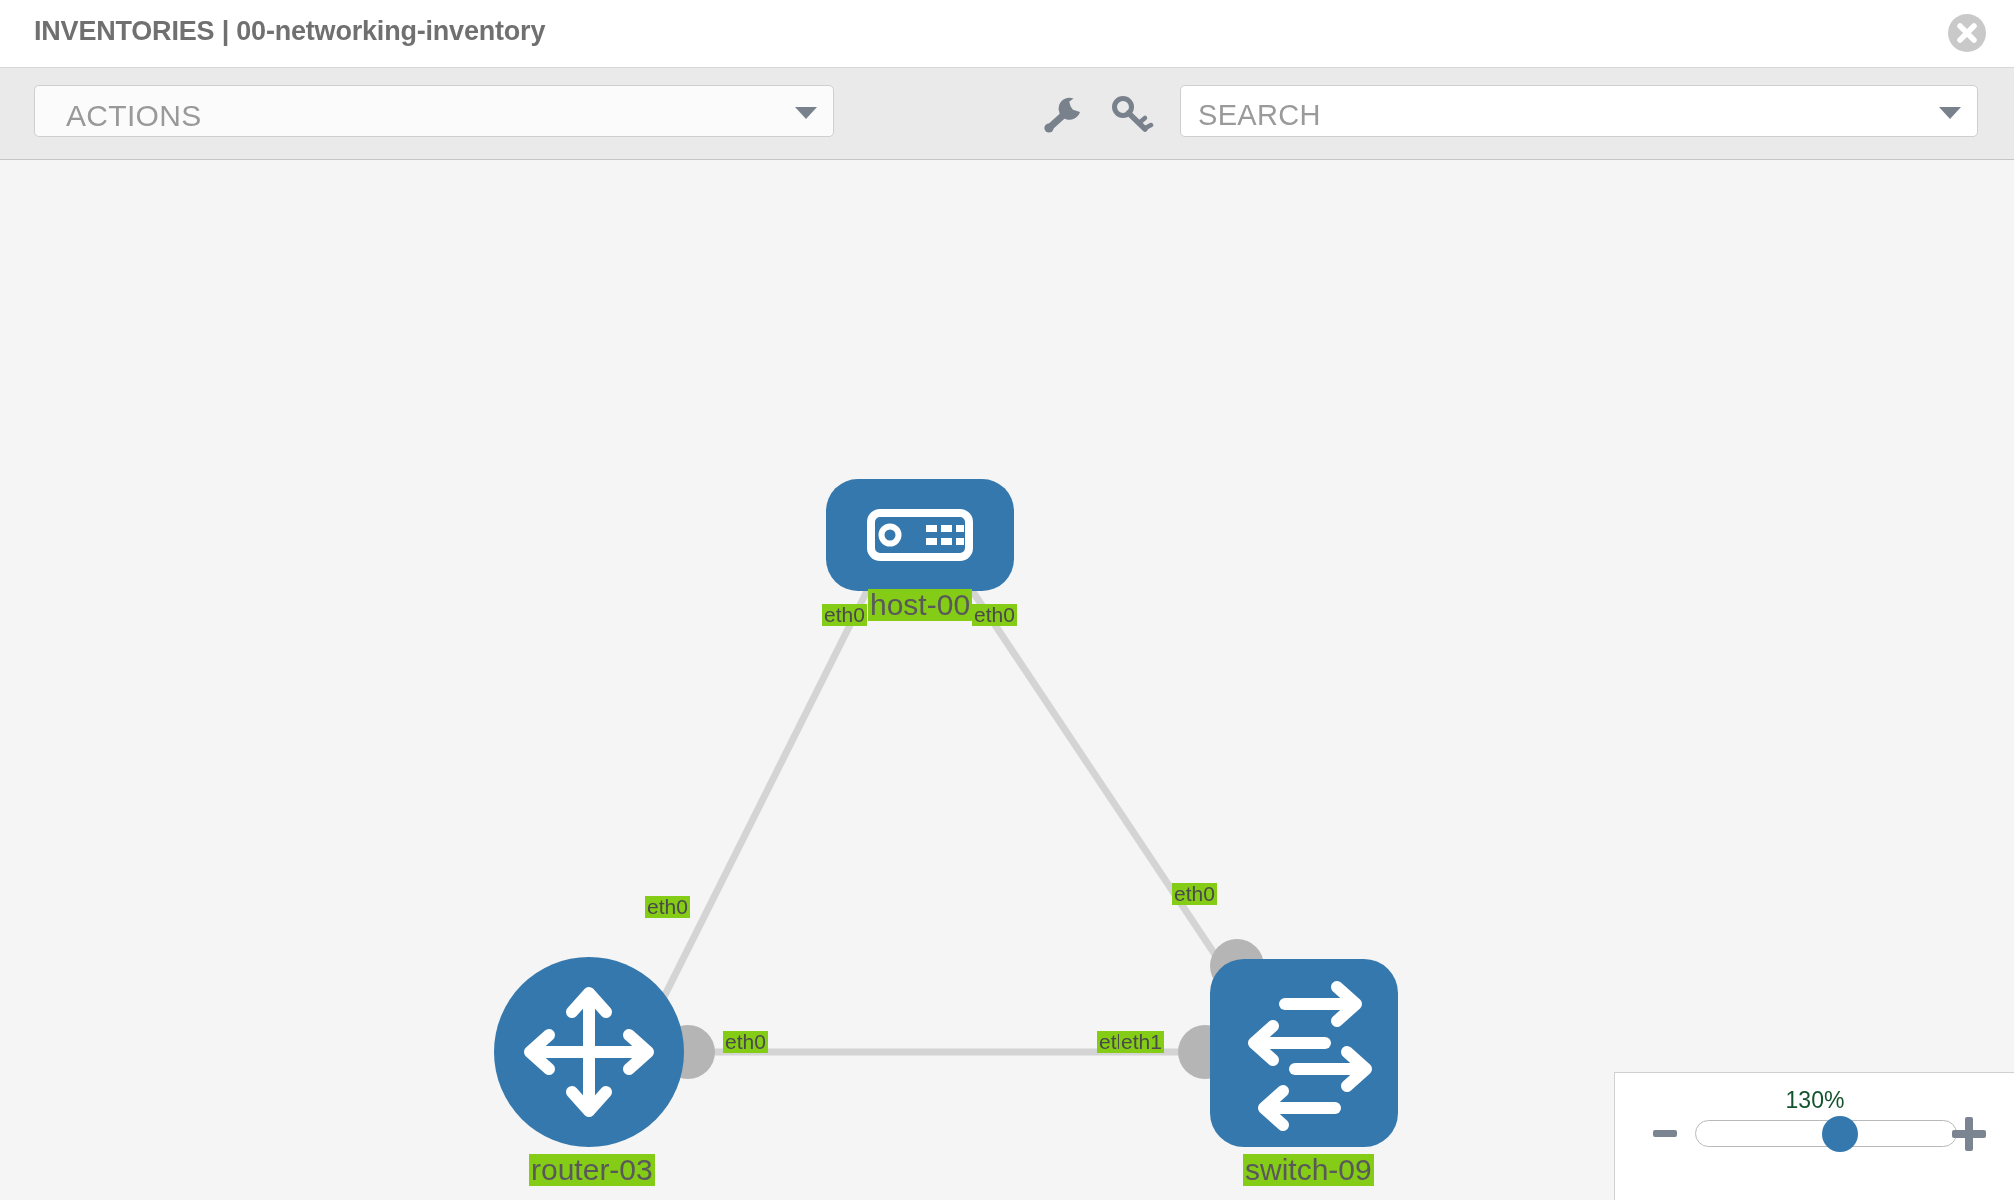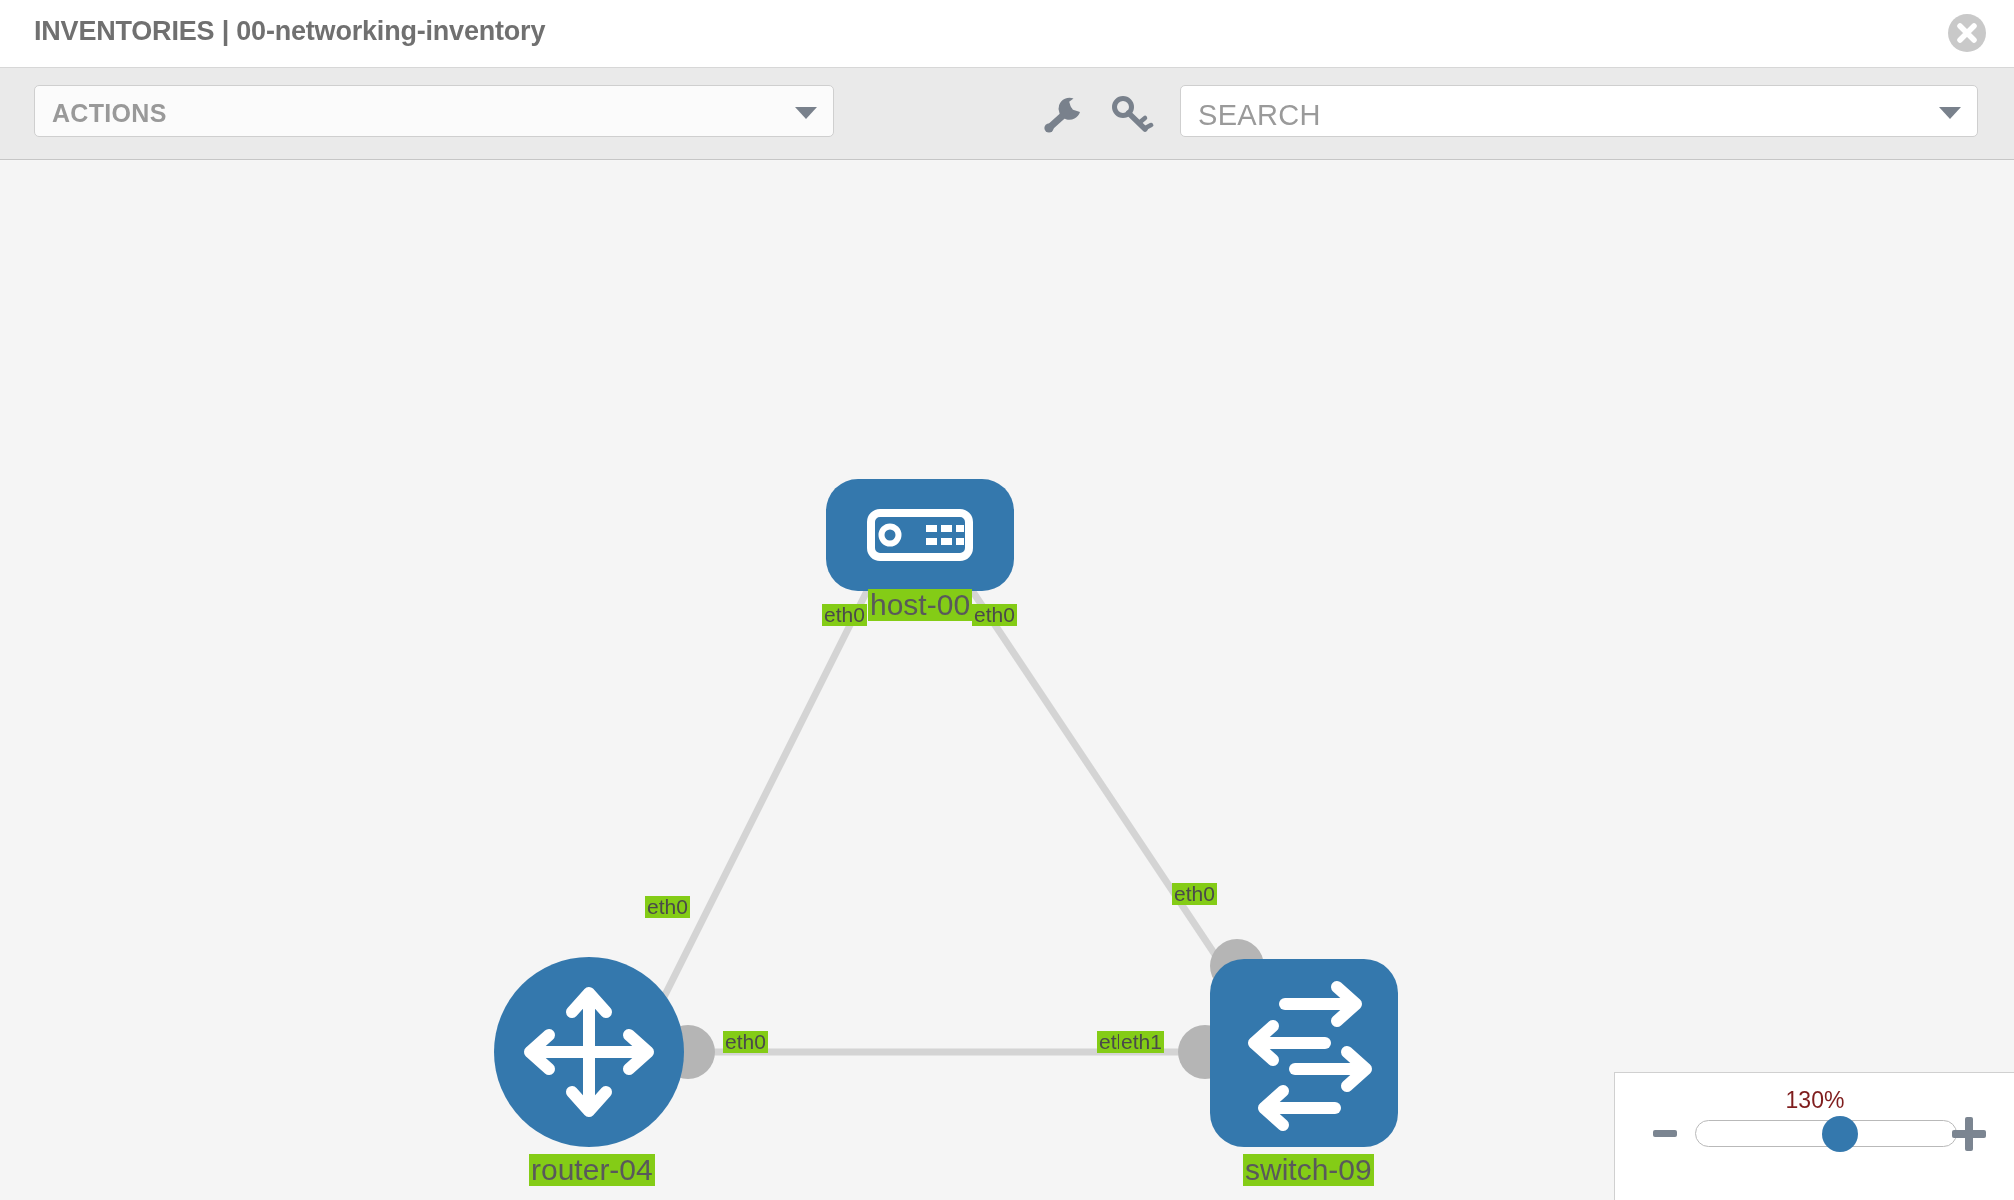--- a/index.html
+++ b/index.html
@@ -36,22 +36,22 @@
     background: #eaeaea;
     border-bottom: 1px solid #c6c6c6;
   }
   .actions-select {
     position: absolute; left: 34px; top: 85px;
     width: 800px; height: 52px;
     background: #fbfbfb;
     border: 1px solid #cfcfcf; border-radius: 5px;
   }
   .actions-label {
-    position: absolute; left: 17px; top: 13px;
-    font-size: 25px; color: #999999; letter-spacing: 0.3px; font-weight: bold;
+    position: absolute; left: 31px; top: 13px;
+    font-size: 30px; color: #999999; letter-spacing: 0.3px;
   }
   .caret {
     position: absolute; right: 16px; top: 21px;
     width: 0; height: 0;
     border-left: 11px solid transparent;
     border-right: 11px solid transparent;
     border-top: 12px solid #79818c;
   }
   .tool-icon {
     position: absolute; top: 94px; width: 46px; height: 42px; cursor: pointer;
@@ -93,21 +93,21 @@
   
   .zoom-panel {
     position: absolute; right: 0; bottom: 0;
     width: 400px; height: 128px;
     background: #ffffff;
     border-top: 1px solid #d0d0d0;
     border-left: 1px solid #d0d0d0;
   }
   .zoom-pct {
     position: absolute; top: 14px; left: 0; width: 400px;
-    text-align: center; font-size: 23px; color: #7f1d1d;
+    text-align: center; font-size: 23px; color: #14532d;
   }
   .zoom-minus {
     position: absolute; left: 38px; top: 57px;
     width: 24px; height: 7px; background: #7b8591; border-radius: 2px;
     cursor: pointer;
   }
   .zoom-plus {
     position: absolute; right: 28px; top: 44px;
     width: 34px; height: 34px; cursor: pointer;
   }
@@ -240,21 +240,21 @@
     <div class="lbl node-name" style="left:868px; top:428px;">host-00</div>
     <div class="lbl iface" style="left:972px; top:443px;">eth0</div>
 
     <div class="lbl iface" style="left:645px; top:735px;">eth0</div>
     <div class="lbl iface" style="left:1172px; top:722px;">eth0</div>
 
     <div class="lbl iface" style="left:723px; top:870px;">eth0</div>
     <div class="lbl iface" style="left:1097px; top:870px;">eth</div>
     <div class="lbl iface" style="left:1119px; top:870px;">eth1</div>
 
-    <div class="lbl node-name" style="left:529px; top:993px;">router-04</div>
+    <div class="lbl node-name" style="left:529px; top:993px;">router-03</div>
     <div class="lbl node-name" style="left:1243px; top:993px;">switch-09</div>
 
     <div class="zoom-panel">
       <div class="zoom-pct">130%</div>
       <div class="zoom-minus"></div>
       <div class="zoom-track">
         <div class="zoom-thumb"></div>
       </div>
       <div class="zoom-plus"></div>
     </div>

